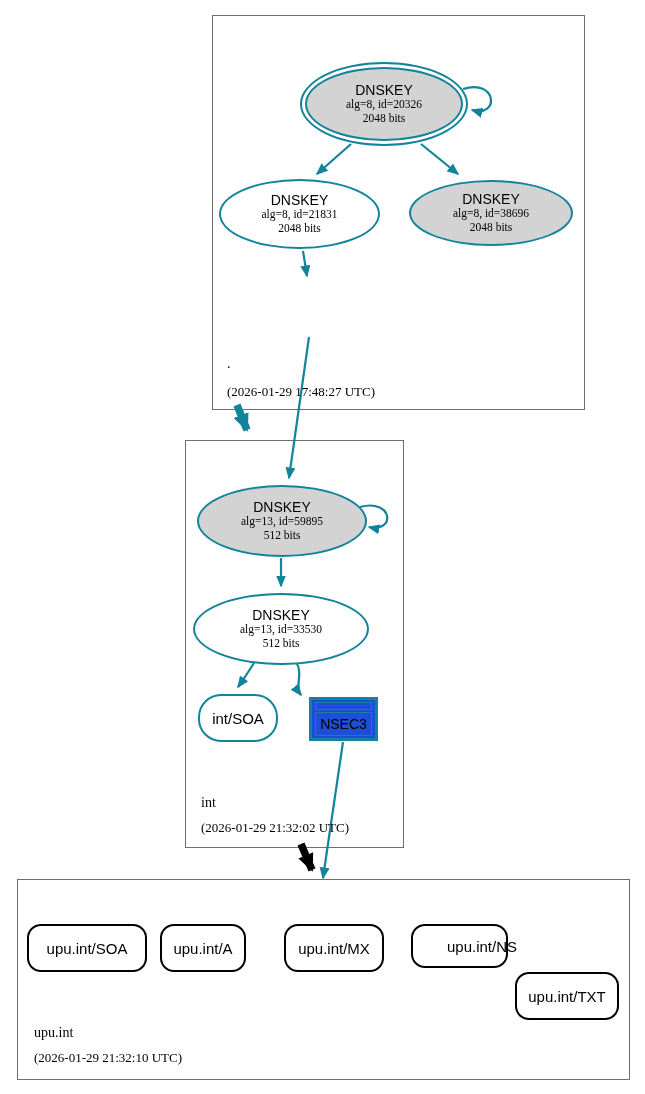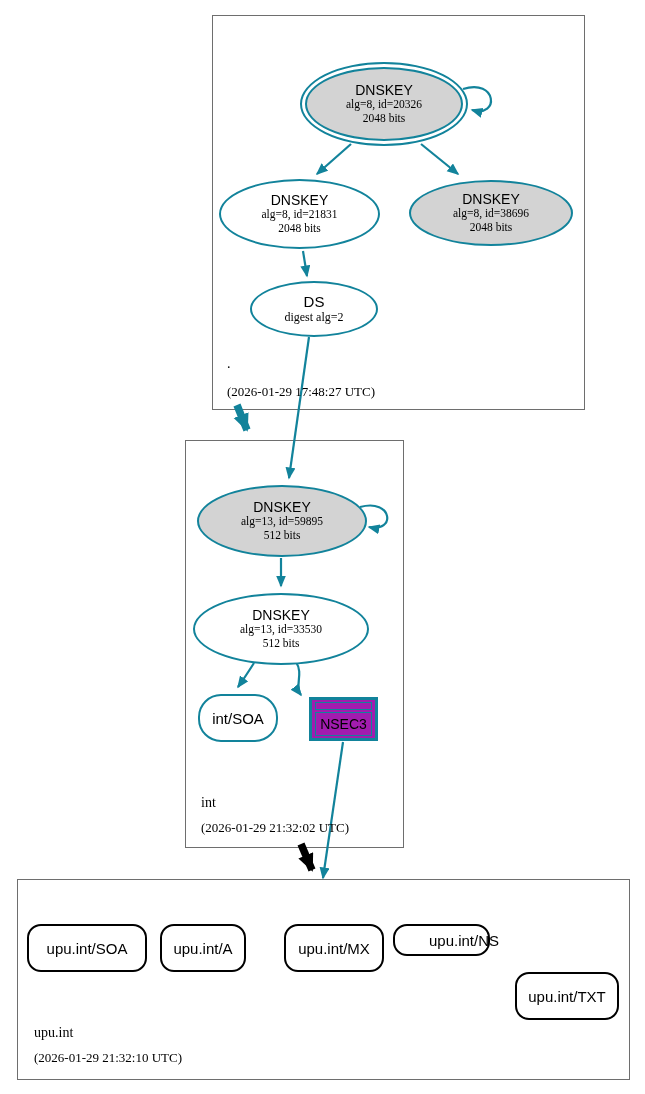--- a/index.html
+++ b/index.html
@@ -13,21 +13,21 @@
   .ellipse.gray{background:#d3d3d3;}
   .double-outer{border-radius:50%;border:2.5px solid #12839b;background:#fff;position:absolute;z-index:2;box-sizing:border-box;}
   .double-inner{position:absolute;left:3px;top:3px;right:3px;bottom:3px;border-radius:50%;
         border:2.5px solid #12839b;background:#d3d3d3;display:flex;flex-direction:column;
         align-items:center;justify-content:center;text-align:center;box-sizing:border-box;}
   .node-title{font-family:"Liberation Sans", sans-serif;font-size:14px;line-height:1.15;}
   .node-detail{font-family:"Liberation Serif", serif;font-size:11.5px;line-height:1.2;}
   .rrset{border-radius:15px;border:2.5px solid #12839b;background:#fff;
          font-family:"Liberation Sans", sans-serif;font-size:15px;}
   .rrset.black{border:2px solid #000;border-radius:14px;}
-  .nsec3-outer{border:3.5px solid #12839b;background:#a21caf;padding:2px 3px;display:flex;
+  .nsec3-outer{border:3.5px solid #12839b;background:#1d4ed8;padding:2px 3px;display:flex;
          flex-direction:column;gap:2px;align-items:stretch;justify-content:stretch;}
   .nsec3-band{height:6px;border:1.5px solid #12839b;}
   .nsec3-label{flex:1;border:1.5px solid #12839b;display:flex;align-items:center;justify-content:center;
          font-family:"Liberation Sans", sans-serif;font-size:14px;}
   .zone-label{position:absolute;font-family:"Liberation Serif", serif;font-size:14px;z-index:2;}
   .zone-ts{position:absolute;font-family:"Liberation Serif", serif;font-size:13px;z-index:2;text-align:right;}
 </style>
 </head>
 <body>
 
@@ -88,24 +88,20 @@
     <span class="node-detail">alg=8, id=21831</span>
     <span class="node-detail">2048 bits</span>
   </div>
 
   <div class="node ellipse gray" style="left:409px;top:180px;width:164px;height:66px;">
     <span class="node-title">DNSKEY</span>
     <span class="node-detail">alg=8, id=38696</span>
     <span class="node-detail">2048 bits</span>
   </div>
 
-  <div class="node ellipse" style="left:250px;top:281px;width:128px;height:56px;">
-    <span class="node-title" style="font-size:15px;">DS</span>
-    <span class="node-detail" style="font-size:12px;">digest alg=2</span>
-  </div>
 
   <div class="zone-label" style="left:227px;top:356px;">.</div>
   <div class="zone-ts" style="left:227px;top:384px;">(2026-01-29 17:48:27 UTC)</div>
 
   <div class="node ellipse gray" style="left:197px;top:485px;width:170px;height:72px;">
     <span class="node-title">DNSKEY</span>
     <span class="node-detail">alg=13, id=59895</span>
     <span class="node-detail">512 bits</span>
   </div>
 
@@ -129,21 +125,21 @@
 
   <div class="node rrset black" style="left:27px;top:924px;width:120px;height:48px;">
     <span>upu.int/SOA</span>
   </div>
   <div class="node rrset black" style="left:160px;top:924px;width:86px;height:48px;text-align:right;">
     <span>upu.int/A</span>
   </div>
   <div class="node rrset black" style="left:268px;top:924px;width:100px;height:48px;margin-left:16px;">
     <span>upu.int/MX</span>
   </div>
-  <div class="node rrset black" style="left:393px;top:924px;width:97px;height:32px;padding-left:45px;">
+  <div class="node rrset black" style="left:411px;top:924px;width:97px;height:44px;padding-left:45px;">
     <span>upu.int/NS</span>
   </div>
   <div class="node rrset black" style="left:515px;top:924px;width:104px;height:48px;margin-top:48px;">
     <span>upu.int/TXT</span>
   </div>
 
   <div class="zone-label" style="left:34px;top:1025px;">upu.int</div>
   <div class="zone-ts" style="left:34px;top:1050px;">(2026-01-29 21:32:10 UTC)</div>
 
 </div>

